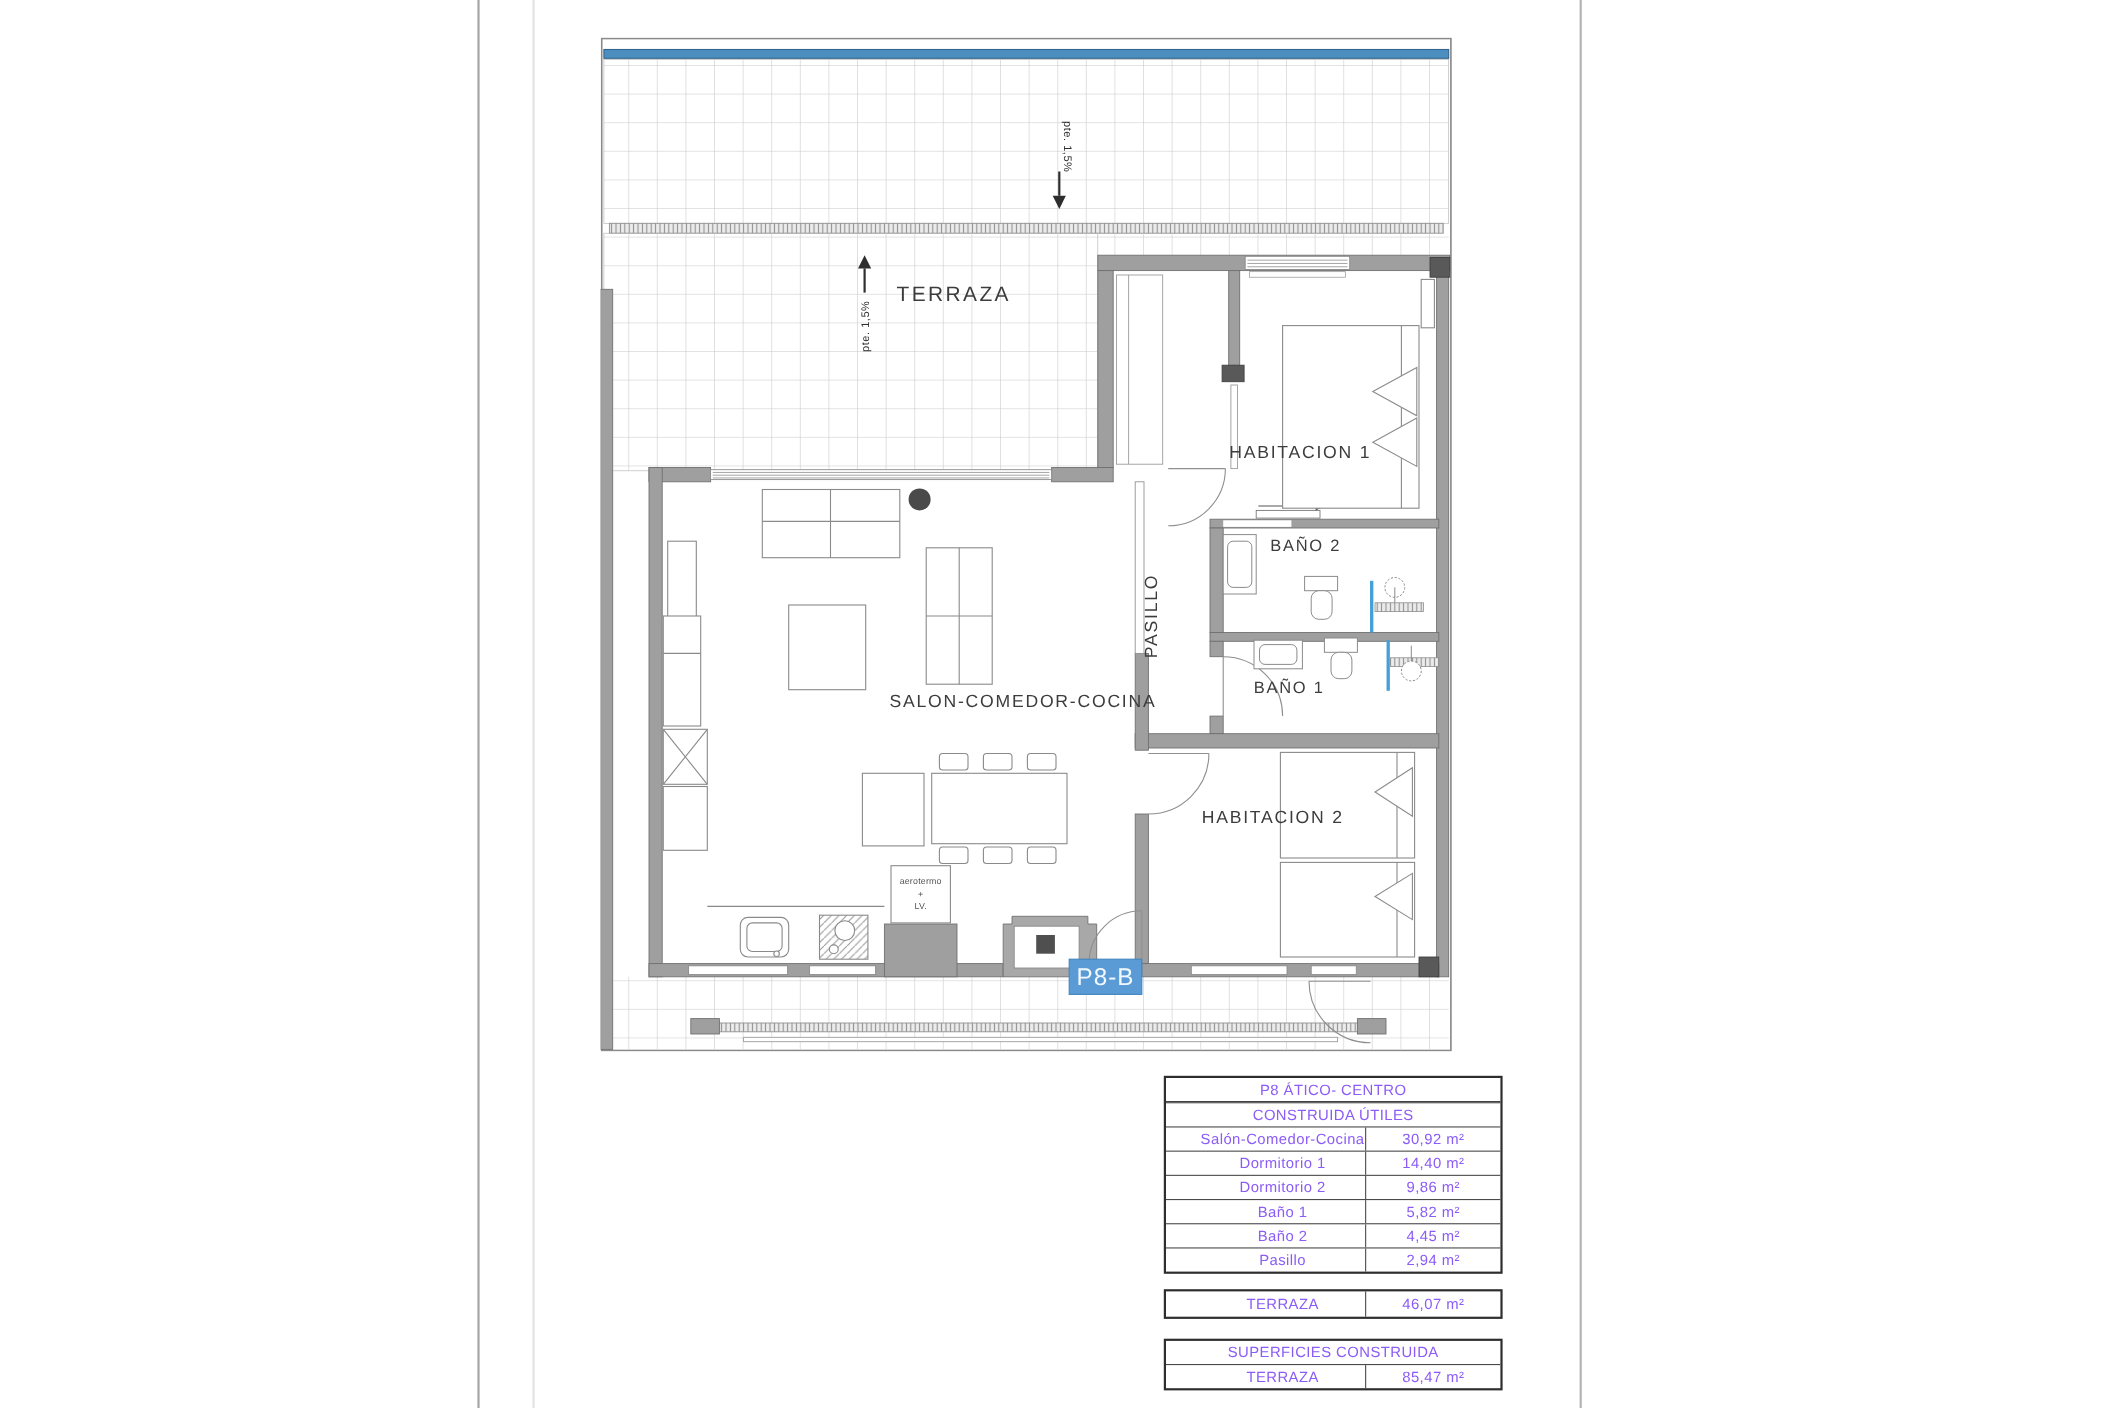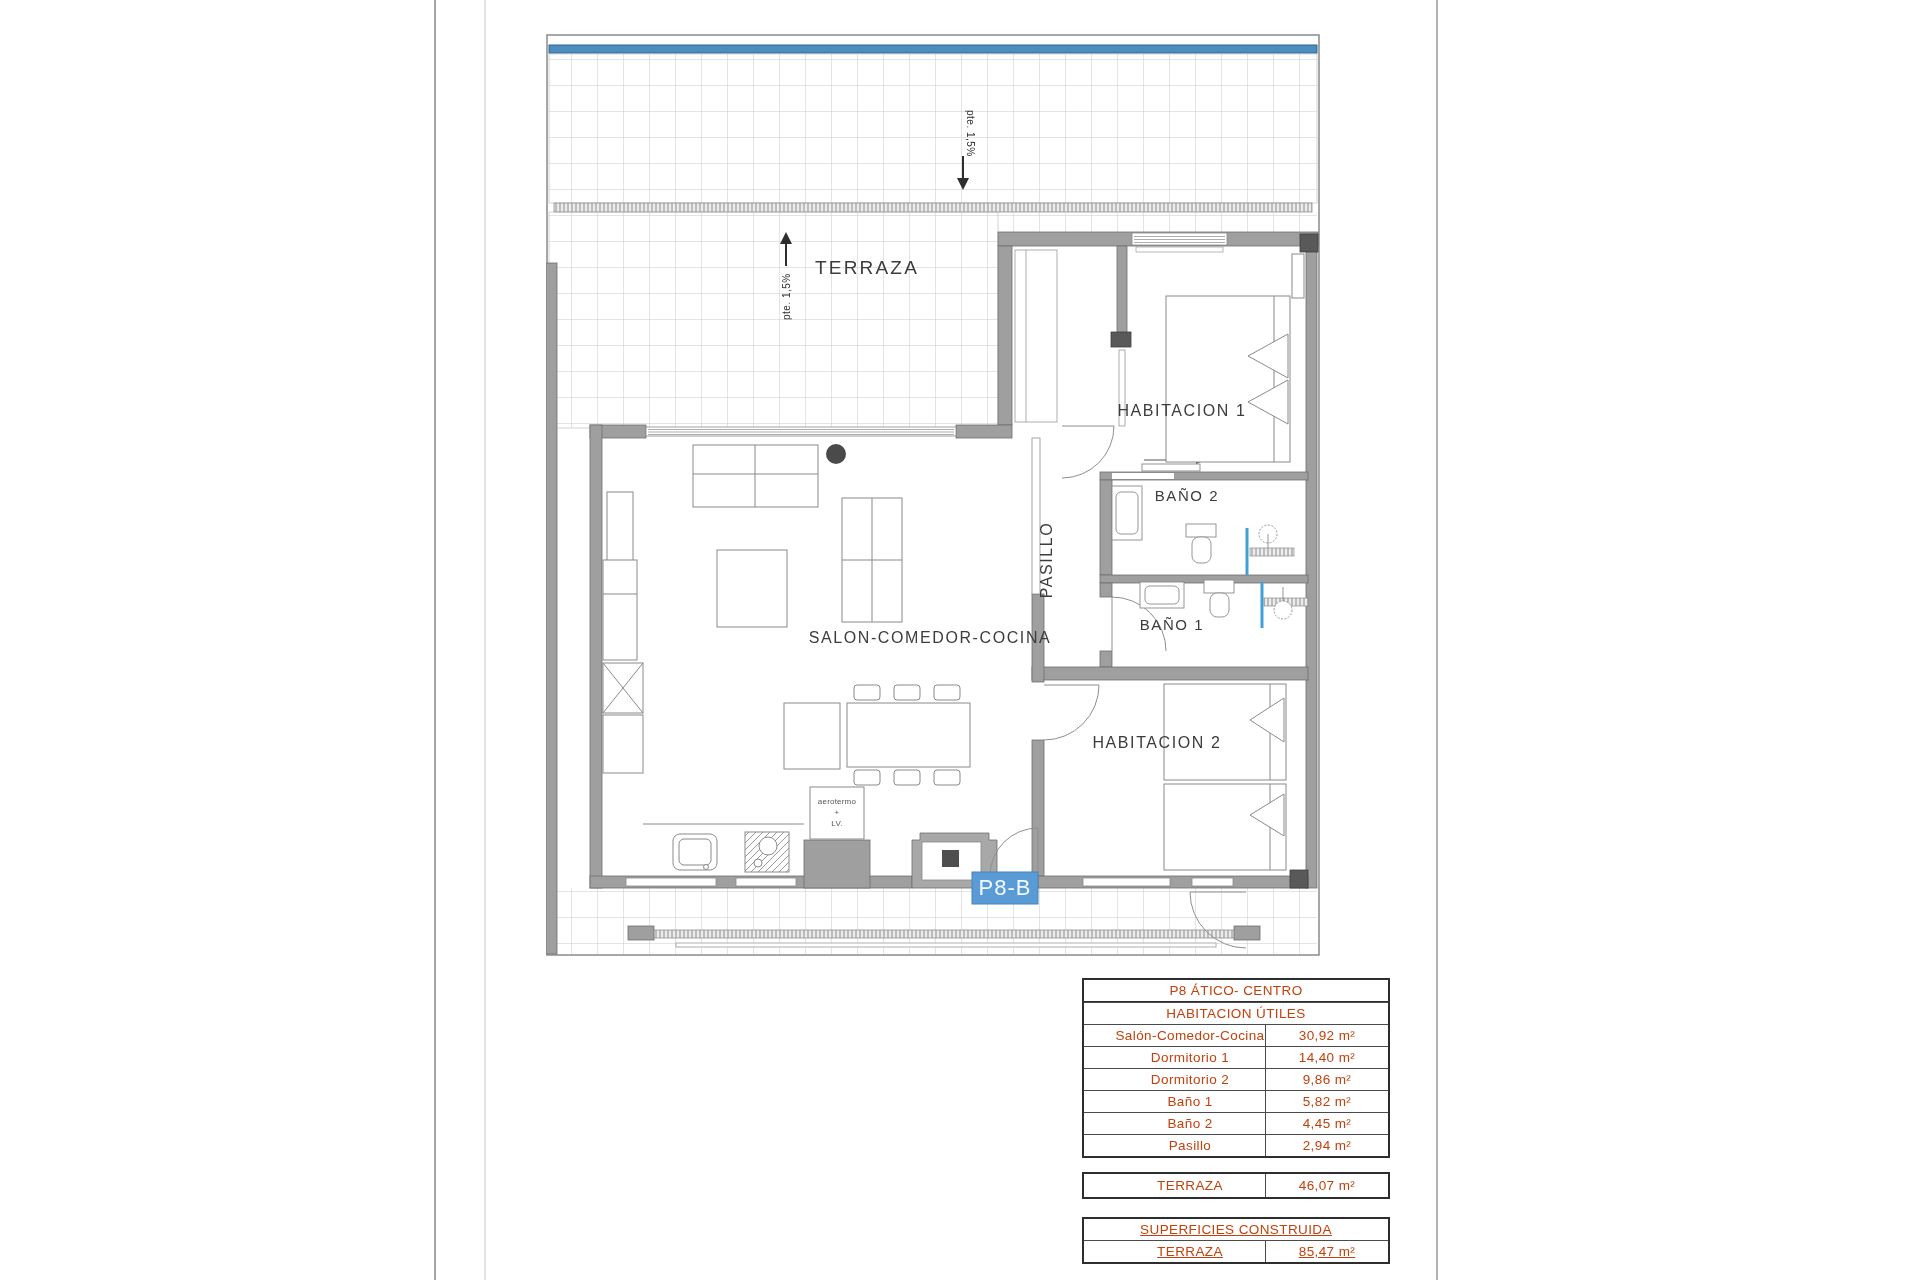--- a/index.html
+++ b/index.html
@@ -10,22 +10,22 @@
 
   
   text{font-family:"Liberation Sans", sans-serif;fill:#3c3c3c;}
   .room-label{font-size:16px;letter-spacing:1.6px;}
   .terrace-label{font-size:19px;letter-spacing:2.2px;}
   .slope-label{font-size:10px;letter-spacing:0.5px;fill:#2e2e2e;}
   .badge-label{font-size:22px;letter-spacing:1px;fill:#f2f8ff;}
   .tiny-label{font-size:8px;letter-spacing:0.2px;fill:#555;}
 
   
-  .tbl{position:absolute;left:1082px;width:304px;border:2px solid #2e2e2e;background:#fff;
-       font-size:13.5px;letter-spacing:0.4px;color:#c2410c;}
+  .tbl{position:absolute;left:1058px;width:304px;border:2px solid #2e2e2e;background:#fff;
+       font-size:13.5px;letter-spacing:0.4px;color:#8b5cf6;}
   .trow{display:flex;align-items:center;height:21px;border-top:1px solid #4a4a4a;}
   .trow:first-child{border-top:none;}
   .trow.title{justify-content:center;}
   .c{display:flex;align-items:center;justify-content:center;height:100%;}
   .c.l{width:150px;border-right:1px solid #4a4a4a;margin-left:31px;}
   .c.r{flex:1;}
 </style>
 </head>
 <body>
 
@@ -277,21 +277,21 @@
     <text class="tiny-label" x="291" y="792" text-anchor="middle">LV.</text>
 
     <g>
       <rect x="426" y="838" width="66" height="32" fill="#5b9bd5" stroke="#4286be" stroke-width="1"></rect>
       <text class="badge-label" x="459" y="861" text-anchor="middle">P8-B</text>
     </g>
   </svg>
 
   <div class="tbl" style="top:978px;">
     <div class="trow title" style="border-bottom:1px solid #2e2e2e;font-weight:bold;font-weight:normal;">P8 ÁTICO- CENTRO</div>
-    <div class="trow title">HABITACION ÚTILES</div>
+    <div class="trow title">CONSTRUIDA ÚTILES</div>
     <div class="trow">
         <div class="c l">Salón-Comedor-Cocina</div>
         <div class="c r">30,92 m²</div>
       </div>
     <div class="trow">
         <div class="c l">Dormitorio 1</div>
         <div class="c r">14,40 m²</div>
       </div>
     <div class="trow">
         <div class="c l">Dormitorio 2</div>
@@ -311,21 +311,21 @@
       </div>
   </div>
 
   <div class="tbl" style="top:1172px;">
     <div class="trow" style="height:23px;">
         <div class="c l">TERRAZA</div>
         <div class="c r">46,07 m²</div>
       </div>
   </div>
 
-  <div class="tbl" style="top:1217px;text-decoration:underline;">
+  <div class="tbl" style="top:1217px;">
     <div class="trow title">SUPERFICIES CONSTRUIDA</div>
     <div class="trow">
         <div class="c l">TERRAZA</div>
         <div class="c r">85,47 m²</div>
       </div>
   </div>
 
 </div>
 
 </body></html>

